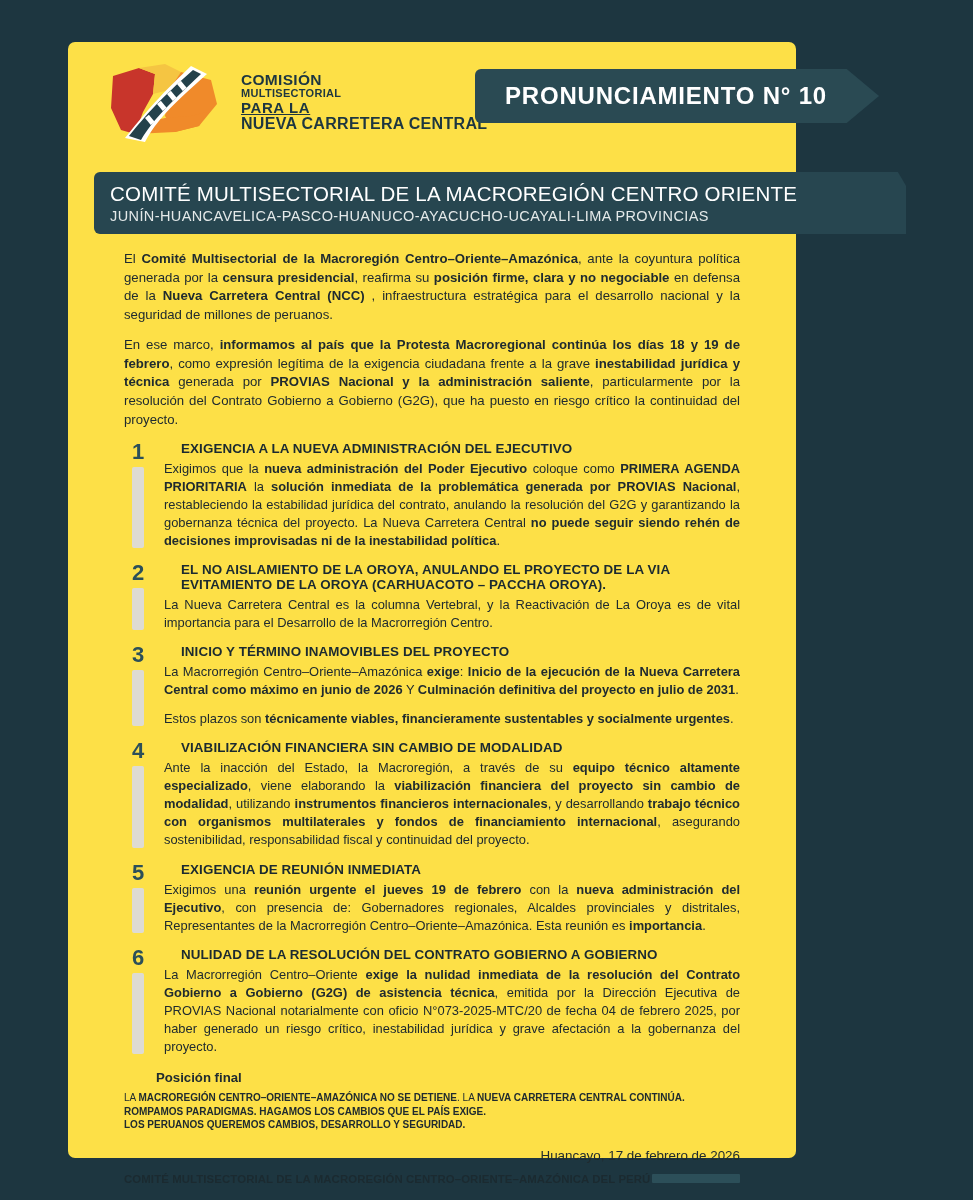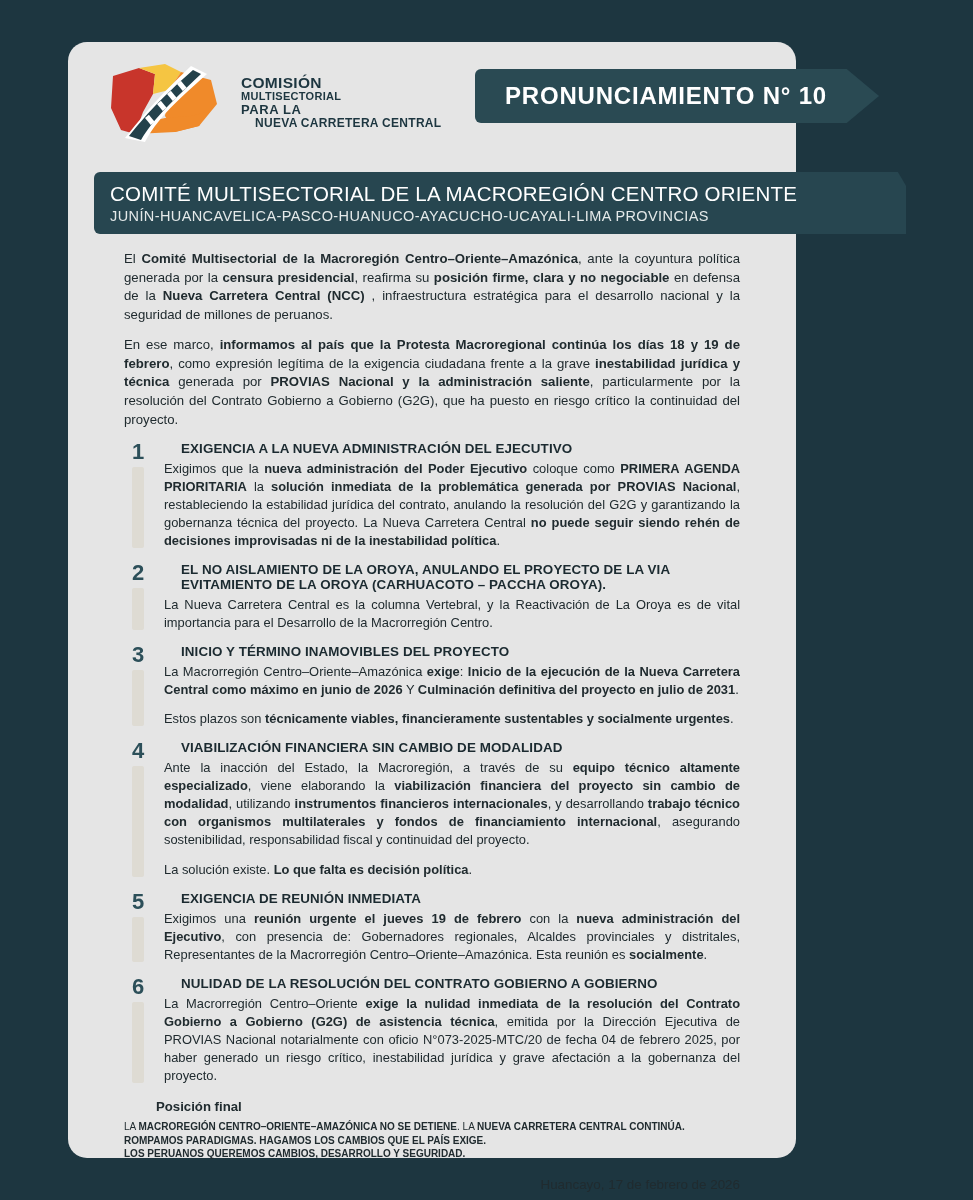--- a/index.html
+++ b/index.html
@@ -7,22 +7,22 @@
   body {
     width: 973px; height: 1200px;
     background: #1d3640;
     font-family: "Liberation Sans", sans-serif;
     overflow: hidden;
   }
   .page {
     position: absolute;
     left: 68px; top: 42px;
     width: 728px; height: 1116px;
-    background: #e5e5e5;
-    border-radius: 19px;
+    background: #fde047;
+    border-radius: 7px;
   }
   
   .header {
     position: relative;
     height: 118px;
   }
   .logo-wrap {
     position: absolute;
     left: 27px; top: 18px;
     display: flex; align-items: center;
@@ -30,22 +30,22 @@
   .logo-mark { width: 140px; height: 84px; display:block; }
   .logo-text {
     margin-left: 6px;
     line-height: 1.06;
     color: #1d3640;
     font-weight: bold;
     letter-spacing: .3px;
   }
   .logo-text .l1 { font-size: 15.5px; }
   .logo-text .l2 { font-size: 11px; }
-  .logo-text .l3 { font-size: 13px; letter-spacing:.6px; }
-  .logo-text .l4 { font-size: 12px; margin-left: 14px; }
+  .logo-text .l3 { font-size: 15px; letter-spacing:.6px;text-decoration:underline; }
+  .logo-text .l4 { font-size: 16px; }
 
   .banner {
     position: absolute;
     left: 407px; top: 27px;
     width: 404px; height: 54px;
     background: #2a4a53;
     color: #ffffff;
     border-radius: 6px 0 0 6px;
     display: flex; align-items: center; justify-content: center;
     font-size: 24px; font-weight: bold; letter-spacing: .8px;
@@ -233,31 +233,28 @@
         </p>
       </div>
 
       <div class="item">
         <div class="num">4</div>
         <div class="rail"></div>
         <h3>VIABILIZACIÓN FINANCIERA SIN CAMBIO DE MODALIDAD</h3>
         <p>
           <span>Ante la inacción del Estado, la Macroregión, a través de su </span><b>equipo técnico altamente especializado</b><span>, viene elaborando la </span><b>viabilización financiera del proyecto sin cambio de modalidad</b><span>, utilizando </span><b>instrumentos financieros internacionales</b><span>, y desarrollando </span><b>trabajo técnico con organismos multilaterales y fondos de financiamiento internacional</b><span>, asegurando sostenibilidad, responsabilidad fiscal y continuidad del proyecto.</span>
         </p>
-        <p>
-          <span>La solución existe. </span><b>Lo que falta es decisión política</b><span>.</span>
-        </p>
       </div>
 
       <div class="item">
         <div class="num">5</div>
         <div class="rail"></div>
         <h3>EXIGENCIA DE REUNIÓN INMEDIATA</h3>
         <p>
-          <span>Exigimos una </span><b>reunión urgente el jueves 19 de febrero</b><span> con la </span><b>nueva administración del Ejecutivo</b><span>, con presencia de: Gobernadores regionales, Alcaldes provinciales y distritales, Representantes de la Macrorregión Centro–Oriente–Amazónica. Esta reunión es </span><b>socialmente</b><span>.</span>
+          <span>Exigimos una </span><b>reunión urgente el jueves 19 de febrero</b><span> con la </span><b>nueva administración del Ejecutivo</b><span>, con presencia de: Gobernadores regionales, Alcaldes provinciales y distritales, Representantes de la Macrorregión Centro–Oriente–Amazónica. Esta reunión es </span><b>importancia</b><span>.</span>
         </p>
       </div>
 
       <div class="item">
         <div class="num">6</div>
         <div class="rail"></div>
         <h3>NULIDAD DE LA RESOLUCIÓN DEL CONTRATO GOBIERNO A GOBIERNO</h3>
         <p>
           <span>La Macrorregión Centro–Oriente </span><b>exige la nulidad inmediata de la resolución del Contrato Gobierno a Gobierno (G2G) de asistencia técnica</b><span>, emitida por la Dirección Ejecutiva de PROVIAS Nacional notarialmente con oficio N°073-2025-MTC/20 de fecha 04 de febrero 2025, por haber generado un riesgo crítico, inestabilidad jurídica y grave afectación a la gobernanza del proyecto.</span>
         </p>

